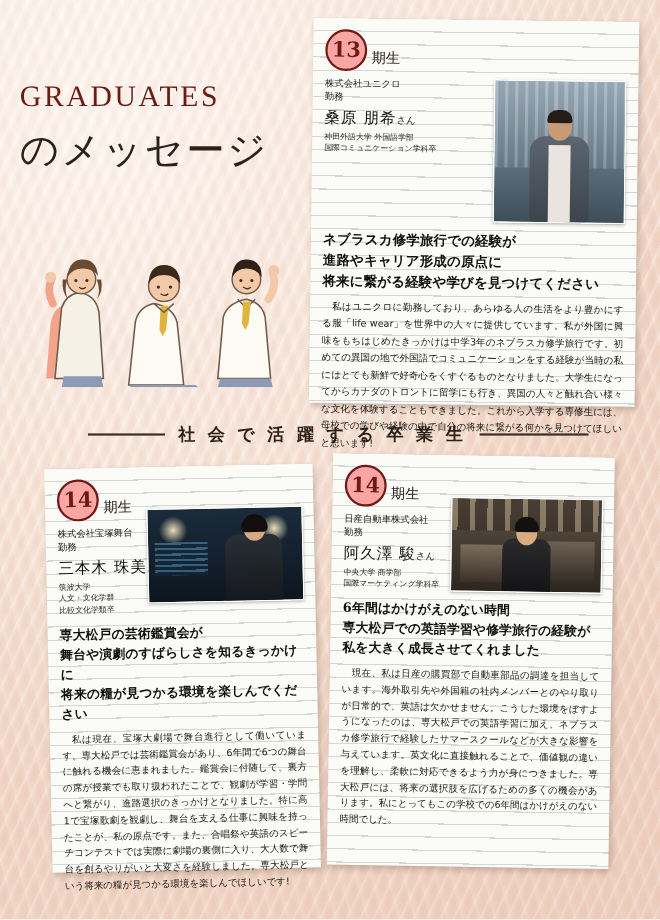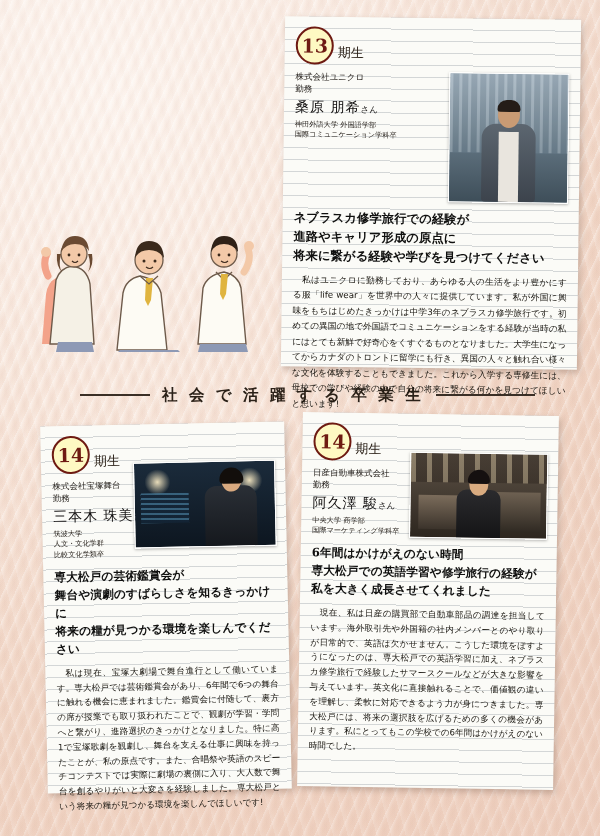--- a/index.html
+++ b/index.html
@@ -148,21 +148,21 @@
   }
   .badge {
     width: 34px; height: 34px;
     border: 2.4px solid #6e1a12;
     border-radius: 50%;
     color: #6e1a12;
     font-family: "DejaVu Serif", serif;
     font-weight: bold;
     font-size: 19px;
     display: flex; align-items: center; justify-content: center;
-    background: #fef9c3;
+    background: #fca5a5;
     line-height: 1;
   }
   .badge-label {
     font-family: Liberation Mono, monospace;
     font-size: 13px;
     color: #2b2118;
     padding-bottom: 3px;
   }
 
   
@@ -336,20 +336,24 @@
     font-weight: bold;
     color: #1d1d1d;
     line-height: 0.9;
   }
 </style>
 </head>
 <body>
 
 <div class="page">
 
+  <div class="title-block">
+    <div class="title-en">GRADUATES</div>
+    <div class="title-ja">のメッセージ</div>
+  </div>
 
   <div class="illus">
     <svg viewBox="0 0 250 160" width="250" height="160" aria-hidden="true">
 
       <g>
         <path d="M28 86 q-8 4 -10 16 l-4 50 h20 l2 -40 z" fill="#f3a38a"></path>
         <path d="M44 74 q-12 2 -16 14 l-6 64 h44 l-4 -60 q-3 -16 -18 -18z" fill="#f5f1e6" stroke="#6d5a4a" stroke-width="1.4"></path>
         <path d="M30 150 h34 l2 10 h-38z" fill="#8d99b5"></path>
         <circle cx="46" cy="62" r="13" fill="#f3c9a8" stroke="#6d5a4a" stroke-width="1.3"></circle>
         <path d="M33 60 q2 -16 14 -16 q13 0 14 15 q-4 -7 -14 -7 q-9 0 -14 8z" fill="#6b4a32"></path>

